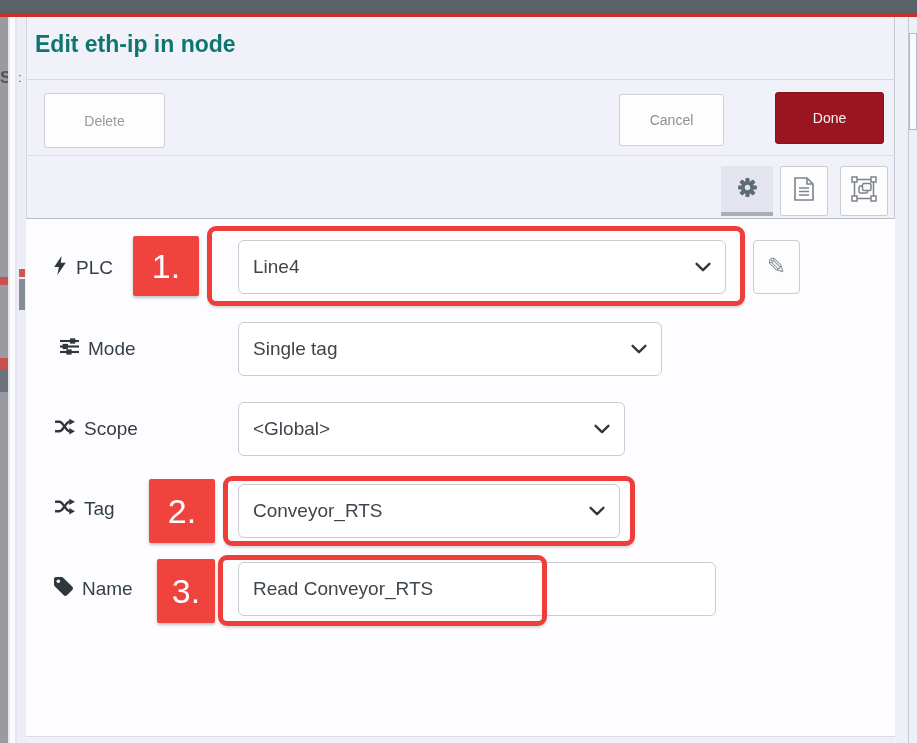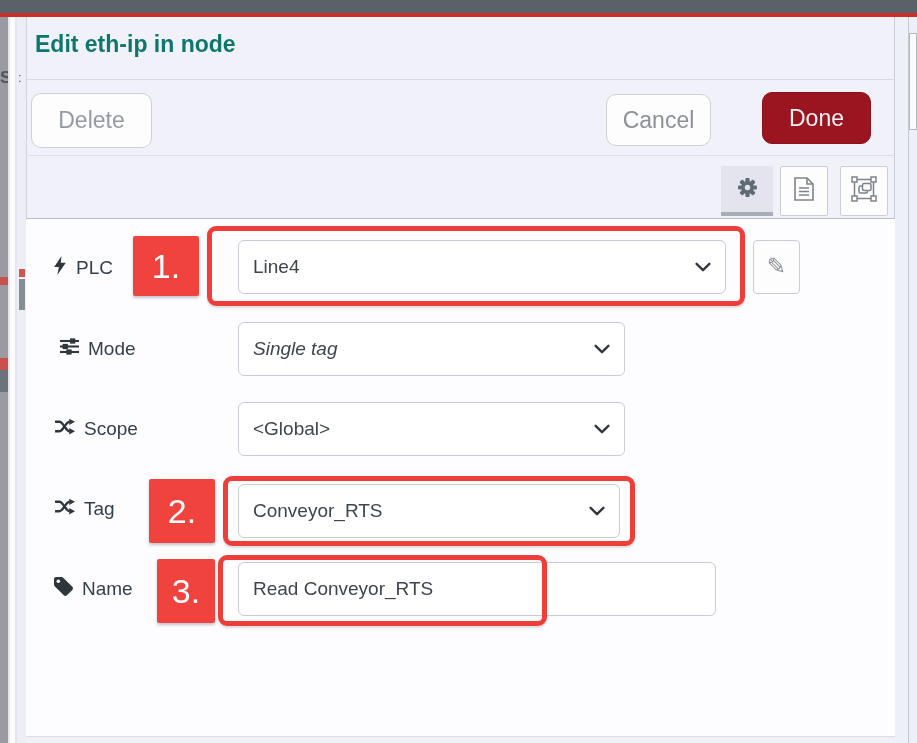--- a/index.html
+++ b/index.html
@@ -23,21 +23,21 @@
   .bg-sliver2 { left:17px; top:17px; width:9px; height:726px; background:#ededf5; }
   .bg-colon { left:18px; top:70px; width:6px; height:18px; color:#5a6066; font-size:13px; overflow:hidden; }
   .bg-red-m { left:19px; top:269px; width:6px; height:8px; background:#d05450; }
   .bg-gray-m { left:19px; top:279px; width:6px; height:31px; background:#878d94; }
 
   
   .dialog { left:26px; top:17px; width:869px; height:726px; background:#f1f1f9; border-left:1px solid #d4d4de; border-right:1px solid #c6cad3; }
   .dlg-title { left:35px; top:31px; font-size:23px; font-weight:bold; color:#0f766e; }
   .sep-title { left:26px; top:79px; width:869px; height:1px; background:#d9d9e3; }
 
-  .btn { display:flex; align-items:center; justify-content:center; font-size:23px; border-radius:10px; cursor:pointer; }
+  .btn { display:flex; align-items:center; justify-content:center; font-size:14px; border-radius:3px; cursor:pointer;margin-left:13px; }
   .btn-delete { left:31px; top:93px; width:121px; height:55px; background:#fdfdfe; border:1px solid #cfcfd8; color:#949aa1; }
   .btn-cancel { left:606px; top:94px; width:105px; height:52px; background:#fdfdfe; border:1px solid #cfcfd8; color:#8b9197; }
   .btn-done { left:762px; top:92px; width:109px; height:52px; background:#9a1520; border:1px solid #8a121c; color:#f4f2f4; }
 
   .sep-btns { left:26px; top:155px; width:869px; height:1px; background:#dcdce6; }
 
   
   .tab-underline { left:26px; top:218px; width:869px; height:1px; background:#b9bdc7; }
   .tab-props { left:28px; top:166px; width:348px; height:53px; background:#fcfcfe; border:1px solid #b9bdc7; border-bottom:none; display:flex; align-items:center; gap:10px; padding-left:20px; z-index:2; cursor:pointer; }
   .tab-props .tab-label { font-size:19px; font-weight:bold; color:#4b5760; }
@@ -177,21 +177,21 @@
           </g>
         <g fill="#2f363c">
             <rect x="9.5" y="0.3" width="5" height="5"></rect>
             <rect x="2.5" y="5.5" width="5" height="5"></rect>
             <rect x="6" y="10.7" width="5" height="5"></rect>
           </g>
       </svg>
     </span>
     <span>Mode</span>
   </div>
-  <div class="abs select" style="left:238px; top:322px; width:387px; height:54px;font-style:italic;">
+  <div class="abs select" style="left:238px; top:322px; width:424px; height:54px;">
     <span class="sel-value">Single tag</span>
     <span class="chev">
       <svg width="16" height="10" viewBox="0 0 15 9">
           <polyline points="1.5,1.5 7.5,7.5 13.5,1.5" fill="none" stroke="#33373d" stroke-width="2.2" stroke-linecap="round" stroke-linejoin="round"></polyline>
         </svg>
     </span>
   </div>
 
   <div class="abs fld-label" style="left:54px; top:416px; height:26px;">
     <span>

